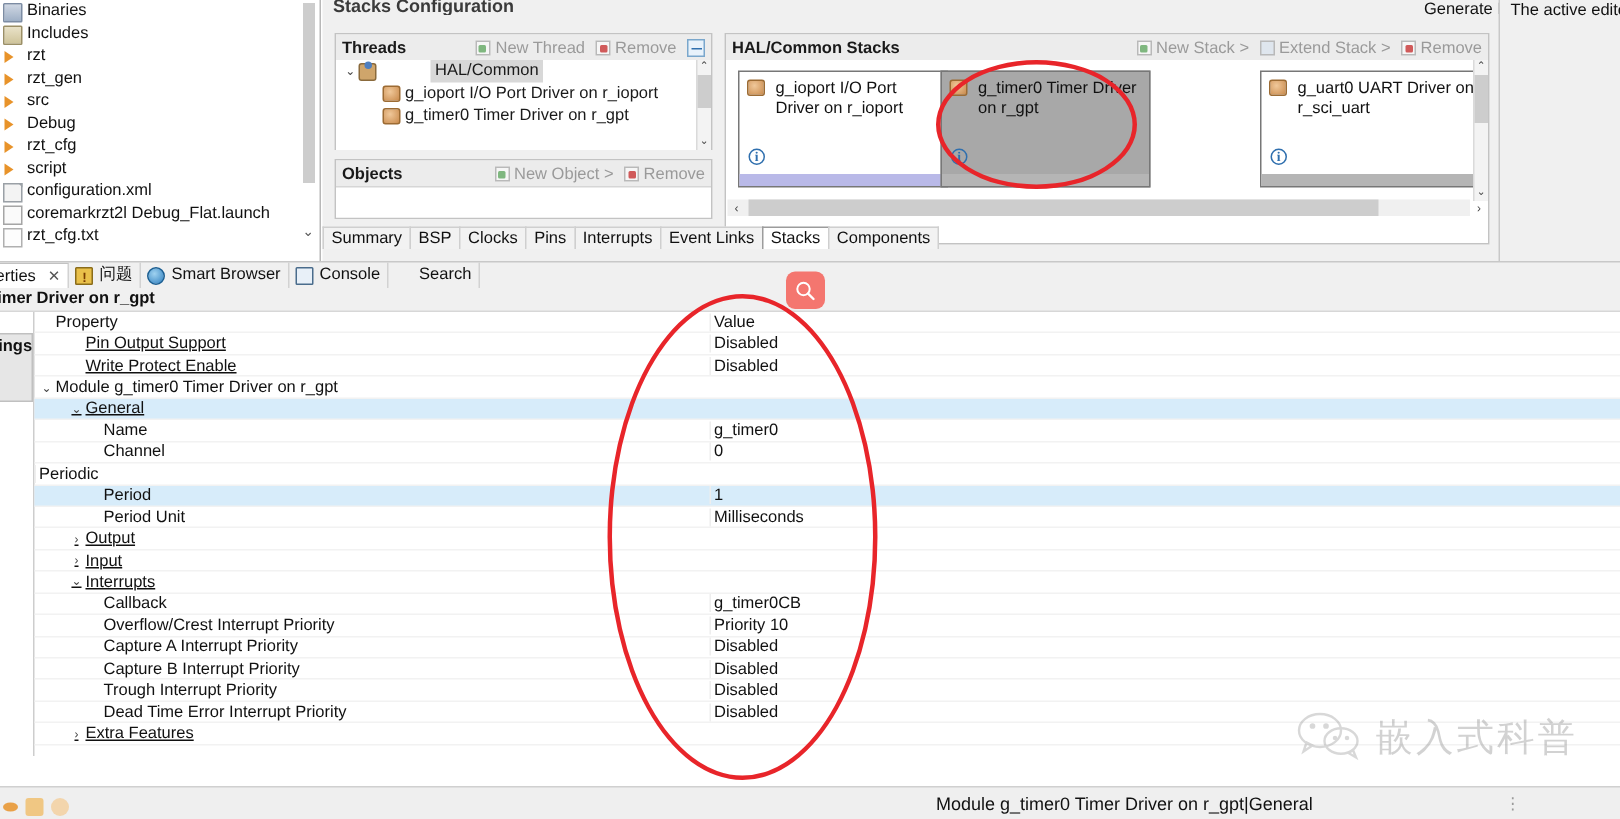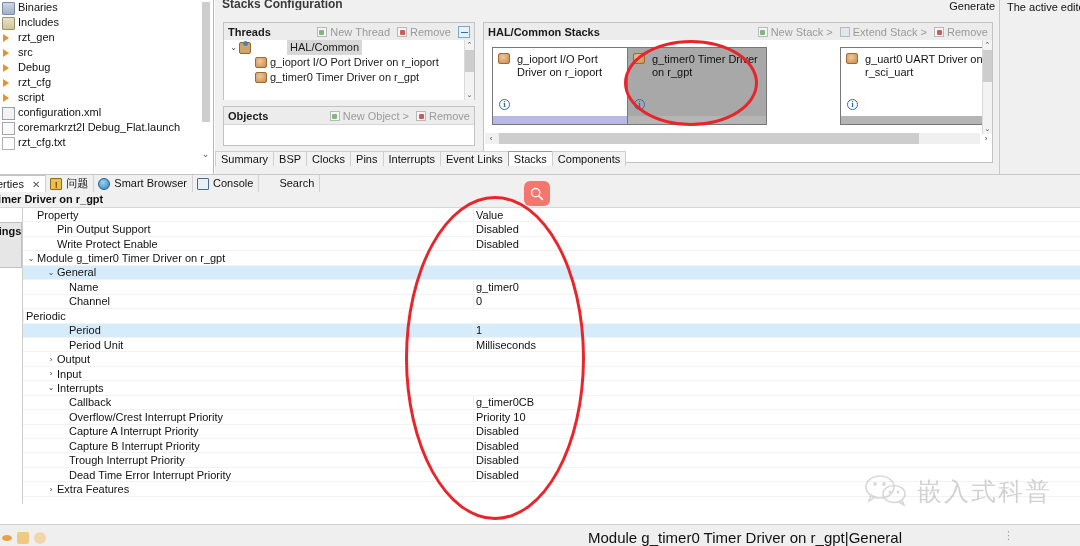--- a/index.html
+++ b/index.html
@@ -100,25 +100,25 @@
   #settings-tab-col span{ position:absolute; left:-22px; top:2px; font-weight:bold; font-size:11px; color:#111; }
 
   #prop-table { left:22px; top:208px; width:1058px; height:296px; background:#fff; border-left:1px solid #cdcdcd; }
   .prow { height:14.45px; display:flex; align-items:center; border-bottom:1px solid #f2f2f2; position:relative; font-size:11px; color:#111;}
   .prow.hl { background:#d7ecfa; }
   .prow .pname { flex:0 0 450px; white-space:nowrap; display:flex; align-items:center; }
   .prow .pval { flex:1; white-space:nowrap; padding-left:2px; border-left:1px solid #eeeeee;}
   .exp { width:12px; text-align:center; font-size:8px; color:#444; }
 
   
-  .i0 { padding-left:2px; } .i1 { padding-left:22px; } .i2 { padding-left:34px; }
+  .i0 { padding-left:2px; } .i1 { padding-left:22px;text-decoration:underline; } .i2 { padding-left:34px; }
 
   
   #status-bar { left:0; bottom:0; width:1080px; height:22px; background:#efefef; border-top:1px solid #d0d0d0; }
-  #status-text { left:588px; top:4px; font-size:15px; color:#111; white-space:nowrap;}
+  #status-text { left:624px; top:4px; font-size:12px; color:#111; white-space:nowrap;}
   #status-dots { left:1003px; top:4px; font-size:11px; color:#9a9a9a; letter-spacing:1px;}
   #bottom-left-icons { left:2px; bottom:2px; display:flex; gap:5px; align-items:center; }
   .bli { width:12px; height:12px; border-radius:2px; opacity:.85;}
 
   
   #ellipse-stack { left:624px; top:40px; width:134px; height:86px; border:3px solid #e8252a; border-radius:50%; pointer-events:none; }
   #ellipse-prop { left:405px; top:196px; width:180px; height:324px; border:3px solid #e8252a; border-radius:50%; pointer-events:none; }
   #search-cursor { left:524px; top:181px; width:26px; height:25px; background:#f4766f; border-radius:6px; display:flex; align-items:center; justify-content:center;}
   #search-cursor svg { width:16px; height:16px; }
 
@@ -131,20 +131,24 @@
 
 <div class="abs" id="project-explorer">
   <div id="pe-tree">
       <div class="tree-row">
         <span class="tico ic-lib"></span>
         <span>Binaries</span>
       </div>
       <div class="tree-row">
         <span class="tico ic-lib2"></span>
         <span>Includes</span>
+      </div>
+      <div class="tree-row">
+        <span class="tico ic-arrowfolder"></span>
+        <span>rzt</span>
       </div>
       <div class="tree-row">
         <span class="tico ic-arrowfolder"></span>
         <span>rzt_gen</span>
       </div>
       <div class="tree-row">
         <span class="tico ic-arrowfolder"></span>
         <span>src</span>
       </div>
       <div class="tree-row">

